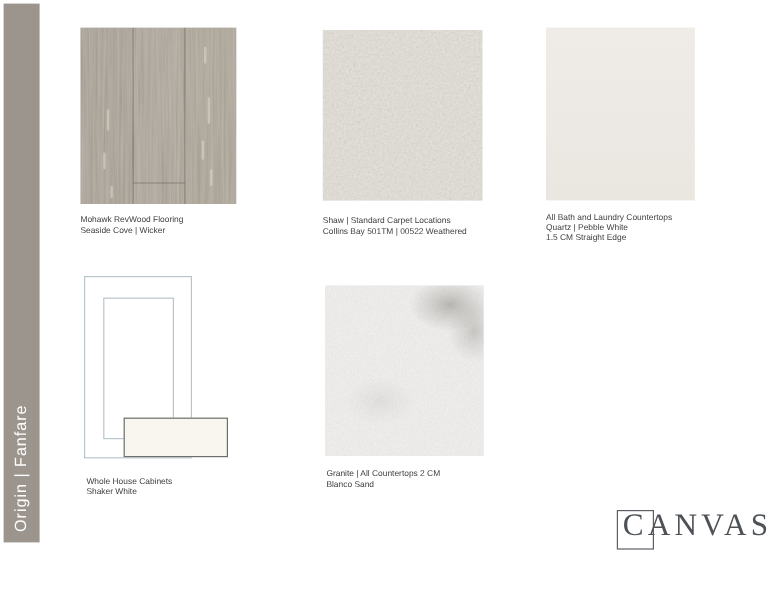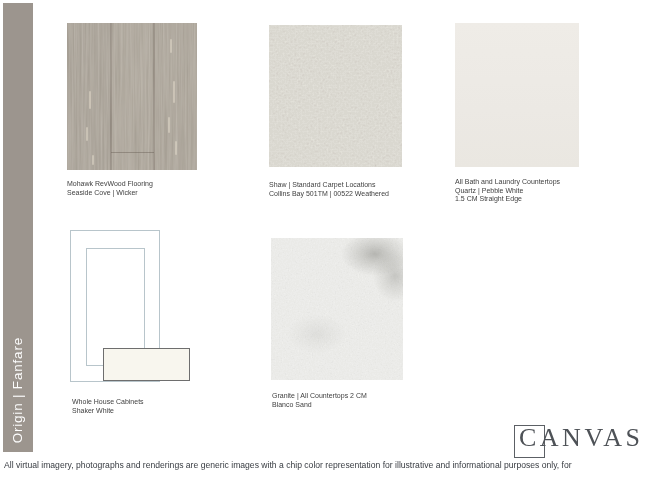--- a/index.html
+++ b/index.html
@@ -185,16 +185,15 @@
     <div>Blanco Sand</div>
   </div>
 
   <div class="logo">
     <span class="logo-box"></span>
     <span class="logo-text">CANVAS</span>
     
   </div>
 
   <div class="disclaimer">
-    <div>All virtual imagery, photographs and renderings are generic images with a chip color representation for illustrative and informational purposes only, for</div>
   </div>
 
 </div>
 
 </body></html>

